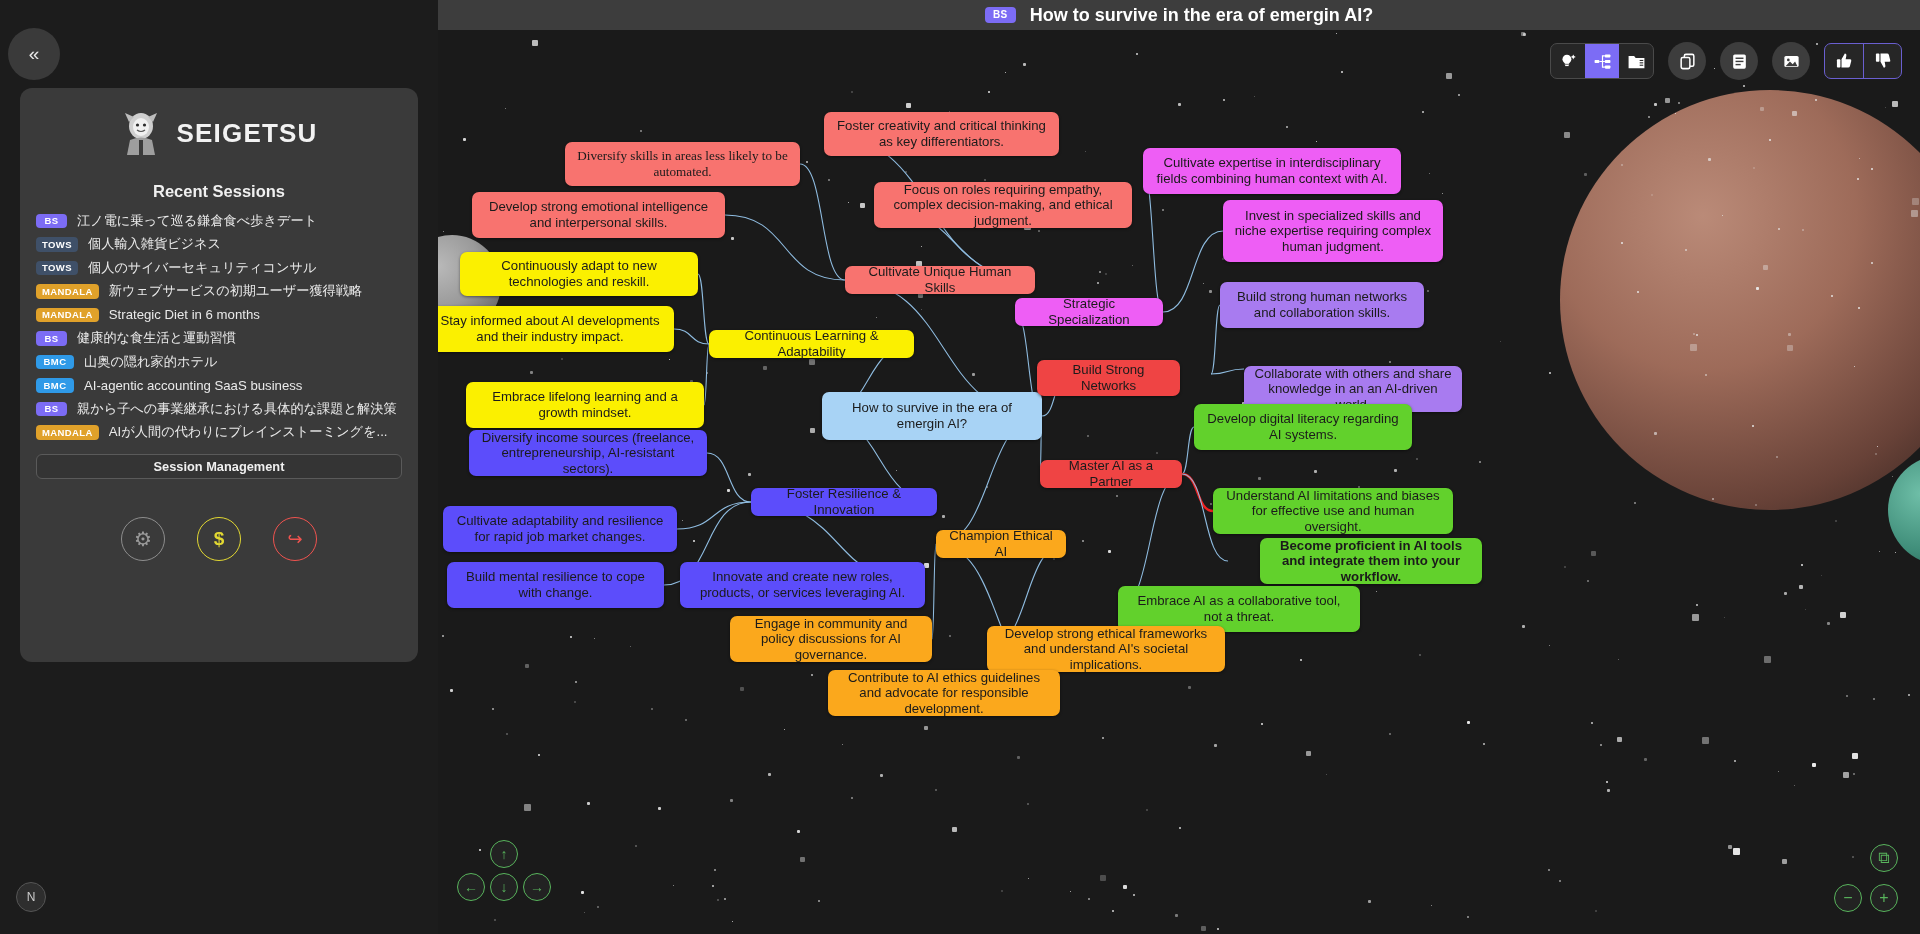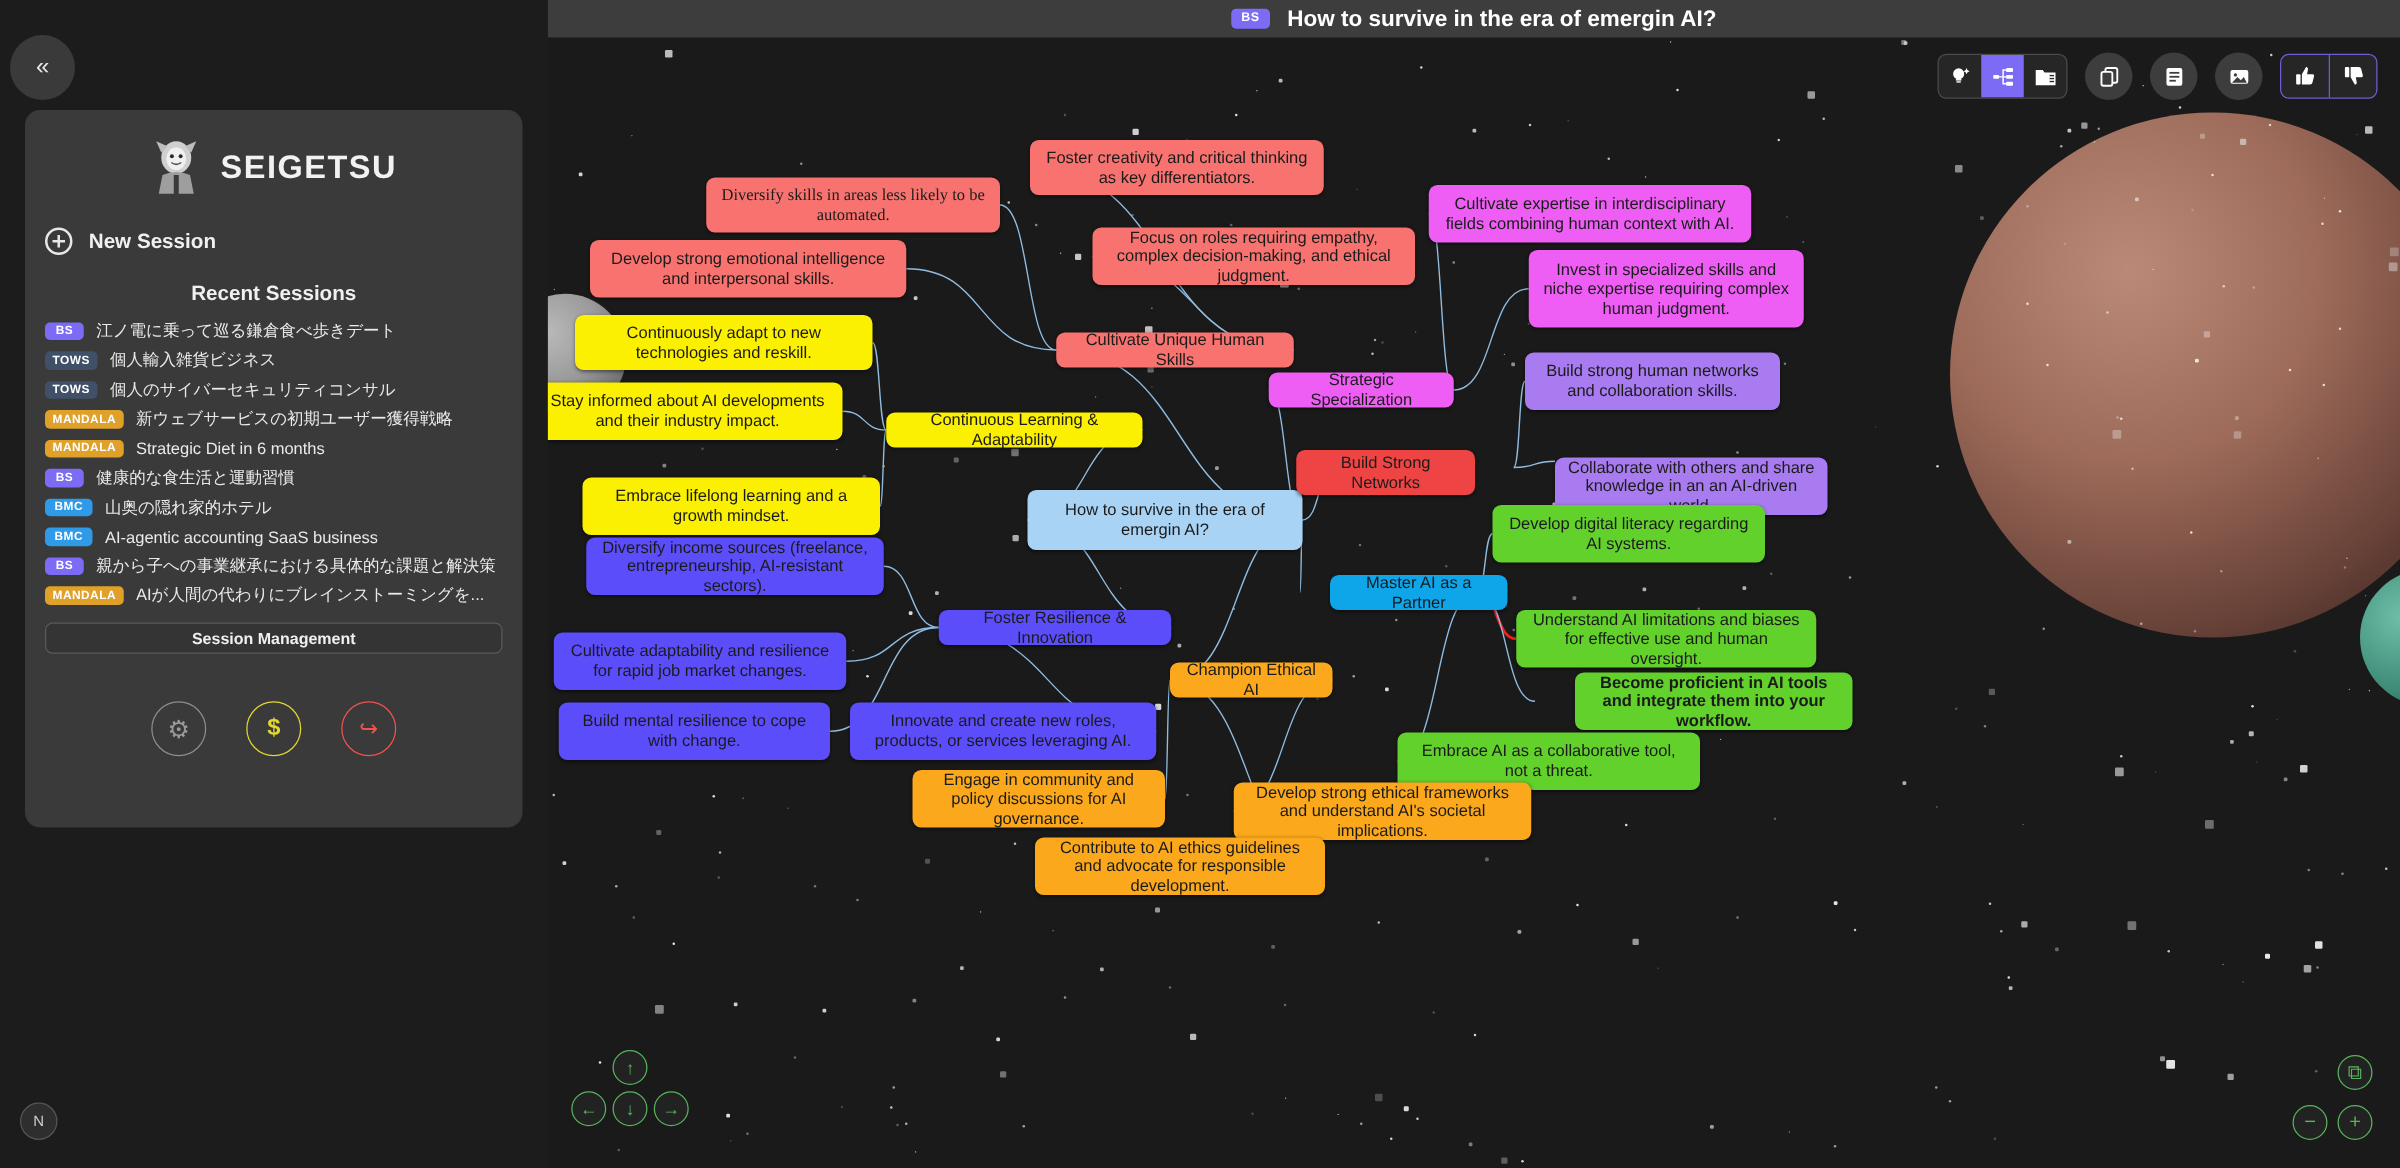--- a/index.html
+++ b/index.html
@@ -219,24 +219,20 @@
             <path d="M17 21 q4 3 8 0" stroke="#555" stroke-width="1.2" fill="none"></path>
             <path d="M9 13 L5 4 L14 8 Z" fill="#bdbdbd"></path>
             <path d="M33 13 L37 4 L28 8 Z" fill="#bdbdbd"></path>
             <path d="M10 31 q11 -5 22 0 l3 15 H7 Z" fill="#9e9e9e"></path>
             <rect x="19" y="31" width="4" height="16" fill="#3a3a3a"></rect>
           </svg>
         </span>
         <span id="brand-name">SEIGETSU</span>
       </div>
 
-      <div id="new-session">
-        <span class="plus"></span>
-        <span class="label">New Session</span>
-      </div>
 
       <div id="recent-title">Recent Sessions</div>
 
       <div id="session-list">
           <div class="session-row">
             <span class="badge bs">BS</span>
             <span class="session-title">江ノ電に乗って巡る鎌倉食べ歩きデート</span>
           </div>
           <div class="session-row">
             <span class="badge tows">TOWS</span>
@@ -686,21 +682,21 @@
           </div>
           <div class="node" style="left: 599px; top: 330px; width: 143px; height: 36px; background: #ef4444;">
             <span>Build Strong Networks</span>
           </div>
           <div class="node" style="left: 782px; top: 252px; width: 204px; height: 46px; background: rgb(168, 123, 240);">
             <span>Build strong human networks and collaboration skills.</span>
           </div>
           <div class="node" style="left: 806px; top: 336px; width: 218px; height: 46px; background: rgb(168, 123, 240);">
             <span>Collaborate with others and share knowledge in an an AI-driven world.</span>
           </div>
-          <div class="node" style="left: 626px; top: 430px; width: 142px; height: 28px; background: #0ea5e9;">
+          <div class="node" style="left: 602px; top: 430px; width: 142px; height: 28px; background: #ef4444;">
             <span>Master AI as a Partner</span>
           </div>
           <div class="node" style="left: 756px; top: 374px; width: 218px; height: 46px; background: rgb(98, 209, 44);">
             <span>Develop digital literacy regarding AI systems.</span>
           </div>
           <div class="node" style="left: 775px; top: 458px; width: 240px; height: 46px; background: rgb(98, 209, 44);">
             <span>Understand AI limitations and biases for effective use and human oversight.</span>
           </div>
           <div class="node bold" style="left: 790px; top: 508px; width: 222px; height: 46px; background: rgb(98, 209, 44);">
             <span>Become proficient in AI tools and integrate them into your workflow.</span>

